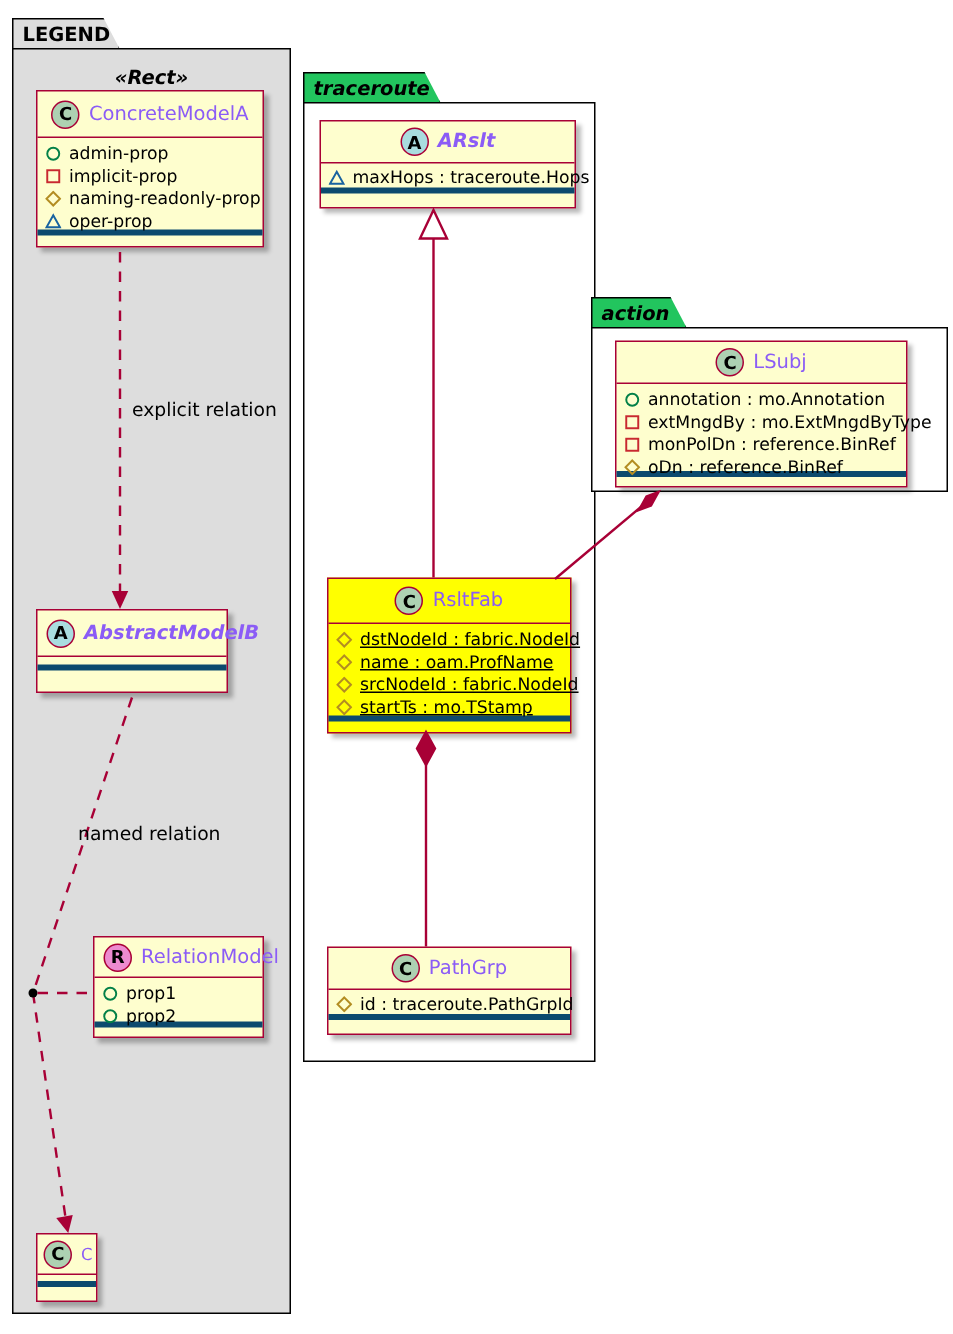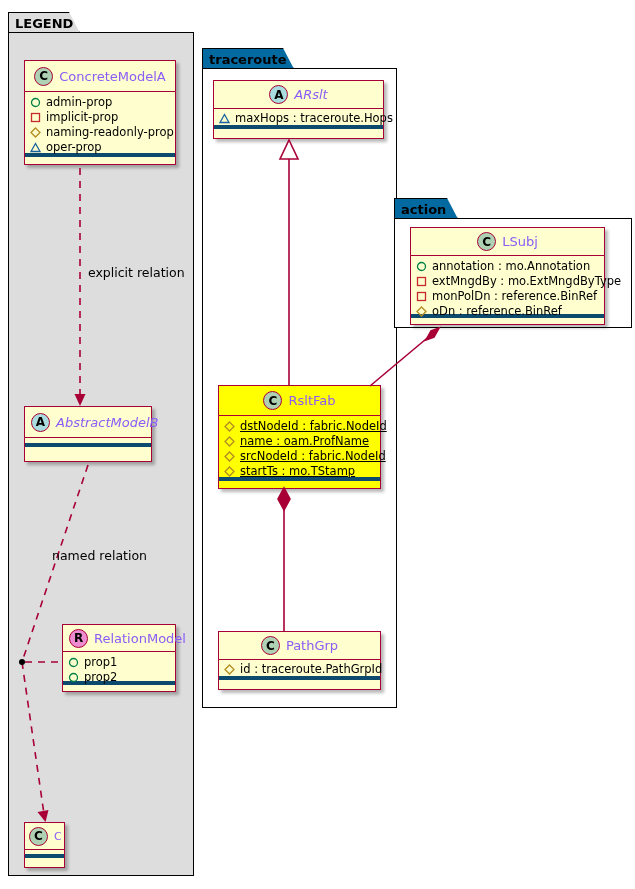--- a/index.html
+++ b/index.html
@@ -18,21 +18,21 @@
     display:flex;align-items:center;padding:0 16px 0 6px;
     font-size:13px;font-weight:bold;color:#000;
     clip-path:polygon(0 0, calc(100% - 11px) 0, 100% 100%, 0 100%);
   }
   .pkg-body{
     position:absolute;left:0;box-sizing:border-box;
     border:1px solid #000;
   }
   .pkg-legend .pkg-body{background:#dddddd;}
   .pkg-white .pkg-body{background:#ffffff;}
-  .pkg-white .pkg-tab{background:#0369a1;}
+  .pkg-white .pkg-tab{background:#22c55e;font-style:italic;}
 
   
   .stereotype{
     position:absolute;font-size:13px;font-style:italic;font-weight:bold;
     color:#000;text-align:center;
   }
 
   
   .cls{
     position:absolute;box-sizing:border-box;
@@ -50,21 +50,21 @@
     width:17px;height:17px;border-radius:50%;
     display:inline-flex;align-items:center;justify-content:center;
     font-size:12px;font-weight:bold;color:#000;
     border:1px solid #A80036;margin-right:6px;flex:none;
     line-height:1;
   }
   .badge.c{background:#ADD1B2;}
   .badge.a{background:#A9DCDF;}
   .badge.r{background:#ED8BD0;}
   .cls-name{font-size:13px;color:#8b5cf6;white-space:nowrap;}
-  .cls-name.ital{font-style:italic;font-weight:normal;text-align:center;}
+  .cls-name.ital{font-style:italic;font-weight:bold;text-align:center;}
   .cls-name.small{font-size:11px;}
 
   .cls-attrs{
     box-sizing:border-box;border-bottom:4px solid #0c4a6e;
     padding:3px 4px 3px 5px;
   }
   .attr{
     font-size:11.5px;color:#000;white-space:nowrap;line-height:15px;
     display:flex;align-items:center;
   }
@@ -83,20 +83,21 @@
 
 <div class="canvas">
 
   <div class="pkg pkg-legend" style="left:8px;top:12px;width:186px;height:864px;">
     <div class="pkg-tab" style="width:72px;">
       <span>LEGEND</span>
     </div>
     <div class="pkg-body" style="top:20px;width:186px;height:844px;"></div>
   </div>
 
+  <div class="stereotype" style="left:8px;top:45px;width:186px;">«Rect»</div>
 
   <div class="cls" style="left:24px;top:60px;width:152px;height:105px;">
     <div class="cls-head" style="height:31px;">
       <span class="badge c">C</span>
       <span class="cls-name">ConcreteModelA</span>
     </div>
     <div class="cls-attrs" style="height:65px;">
       <div class="attr">
         <span class="ico">
           <svg width="11" height="11">

